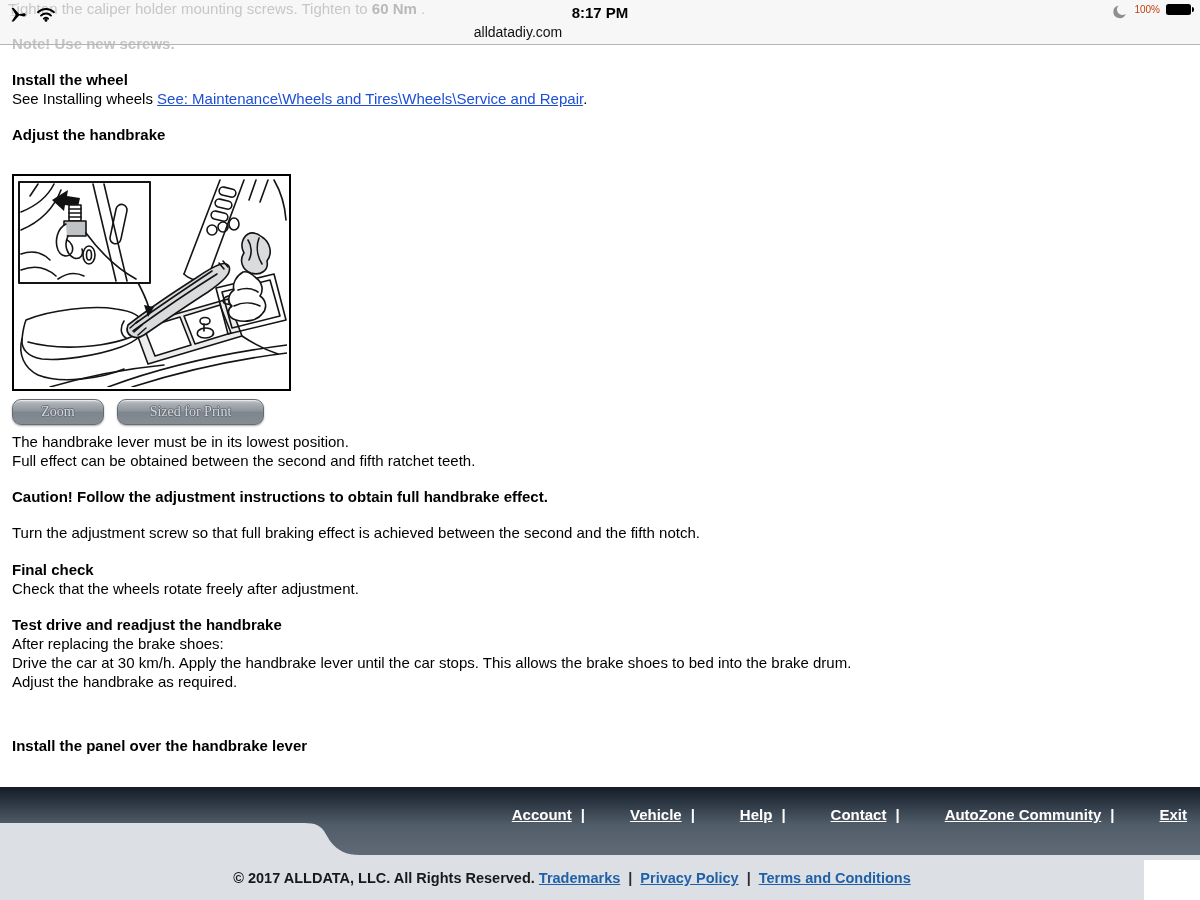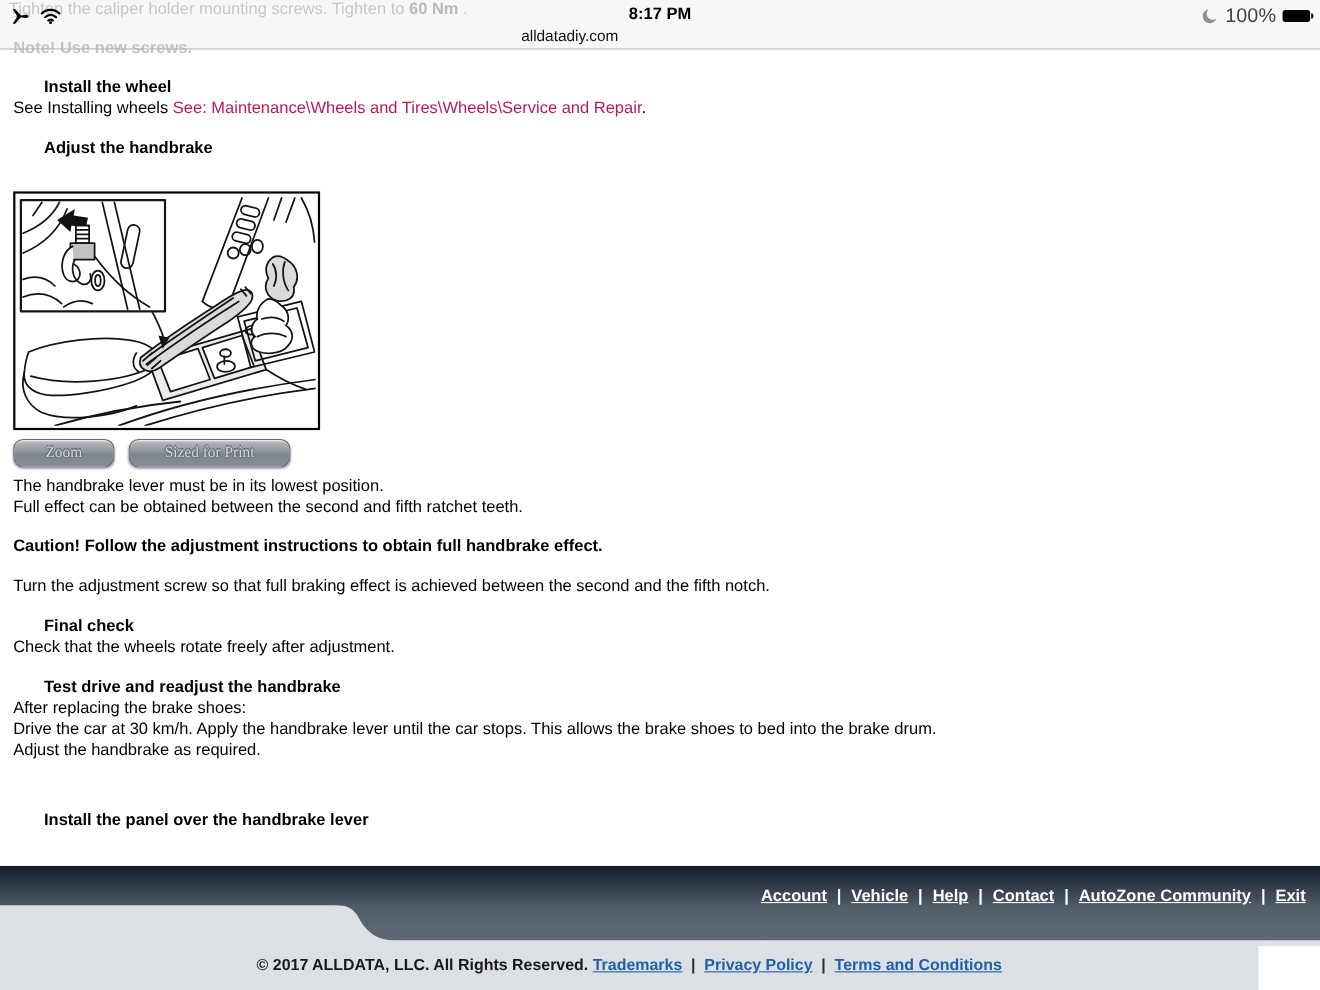--- a/index.html
+++ b/index.html
@@ -10,28 +10,28 @@
   }
   
   .statusbar { position:absolute; left:0; top:0; width:1200px; height:44px; background:#f7f7f8; z-index:5; }
   .hairline { position:absolute; left:0; top:44px; width:1200px; height:1px; background:#b4b4b6; z-index:9; }
   .ghost-line1 { position:absolute; left:8px; top:0px; font-size:15px; color:#c7c7c9; white-space:nowrap; z-index:1; }
   .ghost-line1 b { color:#b9b9bb; }
   .ghost-line2 { position:absolute; left:12px; top:35px; font-size:15px; font-weight:bold; color:#c4c4c6; white-space:nowrap; z-index:6; }
   .sb-left { position:absolute; left:8px; top:5px; display:flex; align-items:center; gap:9px; z-index:7; }
   .sb-time { position:absolute; left:0; top:4px; width:1200px; text-align:center; font-size:15px; font-weight:600; color:#000; z-index:7; }
   .sb-url  { position:absolute; left:0; top:24px; width:1036px; text-align:center; font-size:14px; color:#111; z-index:7; }
-  .sb-right { position:absolute; right:9px; top:4px; display:flex; align-items:center; gap:6px; z-index:7; font-size:18px; color:#404040; }
+  .sb-right { position:absolute; right:9px; top:4px; display:flex; align-items:flex-start; gap:6px; z-index:7; font-size:10px; color:#c2410c; }
   .battery { position:relative; width:25px; height:11px; background:#000; border-radius:2.5px; }
   .battery::after { content:""; position:absolute; right:-3px; top:3.2px; width:2.2px; height:4.6px; background:#000; border-radius:0 2px 2px 0; }
   
   .para { position:absolute; left:12px; font-size:15px; line-height:19px; color:#000; white-space:nowrap; }
-  .para .h { font-weight:bold; display:block;margin-left:28px; }
+  .para .h { font-weight:bold; display:block; }
   .para .ln { display:block; }
-  a.mlink { color:#be185d; cursor:pointer; }
+  a.mlink { color:#1d4ed8; text-decoration:underline; cursor:pointer; }
   .figure {
     position:absolute; left:12px; top:174px; width:279px; height:217px;
     border:2px solid #000; background:#fff; padding:2px;
   }
   .figure svg { display:block; width:100%; height:100%; }
   .btnrow { position:absolute; left:12px; top:399px; display:flex; gap:13px; }
   .gbtn {
     height:26px; border:1.5px solid #656b73; border-radius:9px;
     background:linear-gradient(to bottom,#d9dcdf 0%,#adb2b8 12%,#8e949c 46%,#7e858d 52%,#868d95 100%);
     box-shadow:0 1px 2px rgba(0,0,0,0.35), inset 0 1px 0 rgba(255,255,255,0.45);
@@ -40,21 +40,21 @@
     display:flex; align-items:center; justify-content:center; cursor:pointer;
   }
   .gbtn.zoom { width:92px; }
   .gbtn.print { width:147px; }
   
   .footer-shape { position:absolute; left:0; top:787px; width:1200px; height:68px; z-index:2; }
   .footer-nav {
     position:absolute; right:13px; top:806px; z-index:3; font-size:15px; font-weight:bold;
     color:#fff; white-space:nowrap;
   }
-  .footer-nav a { color:#fff; text-decoration:underline; cursor:pointer; }
+  .footer-nav a { color:#fff; text-decoration:underline; cursor:pointer;margin-left:36px; }
   .footer-nav .sep { margin:0 9px; text-decoration:none; font-weight:bold; }
   .bottombar {
     position:absolute; left:0; top:855px; width:1144px; height:45px; background:#dcdfe4; z-index:1;
     text-align:center; padding-top:15px; font-size:14.5px; font-weight:bold; color:#17191c;
   }
   .leftgray { position:absolute; left:0; top:820px; width:1200px; height:40px; background:#dcdfe4; z-index:0; }
   .bottombar a { color:#1f60a7; text-decoration:underline; cursor:pointer; }
   .bottombar .sep2 { color:#2a2d31; margin:0 8px; }
 </style>
 </head>

